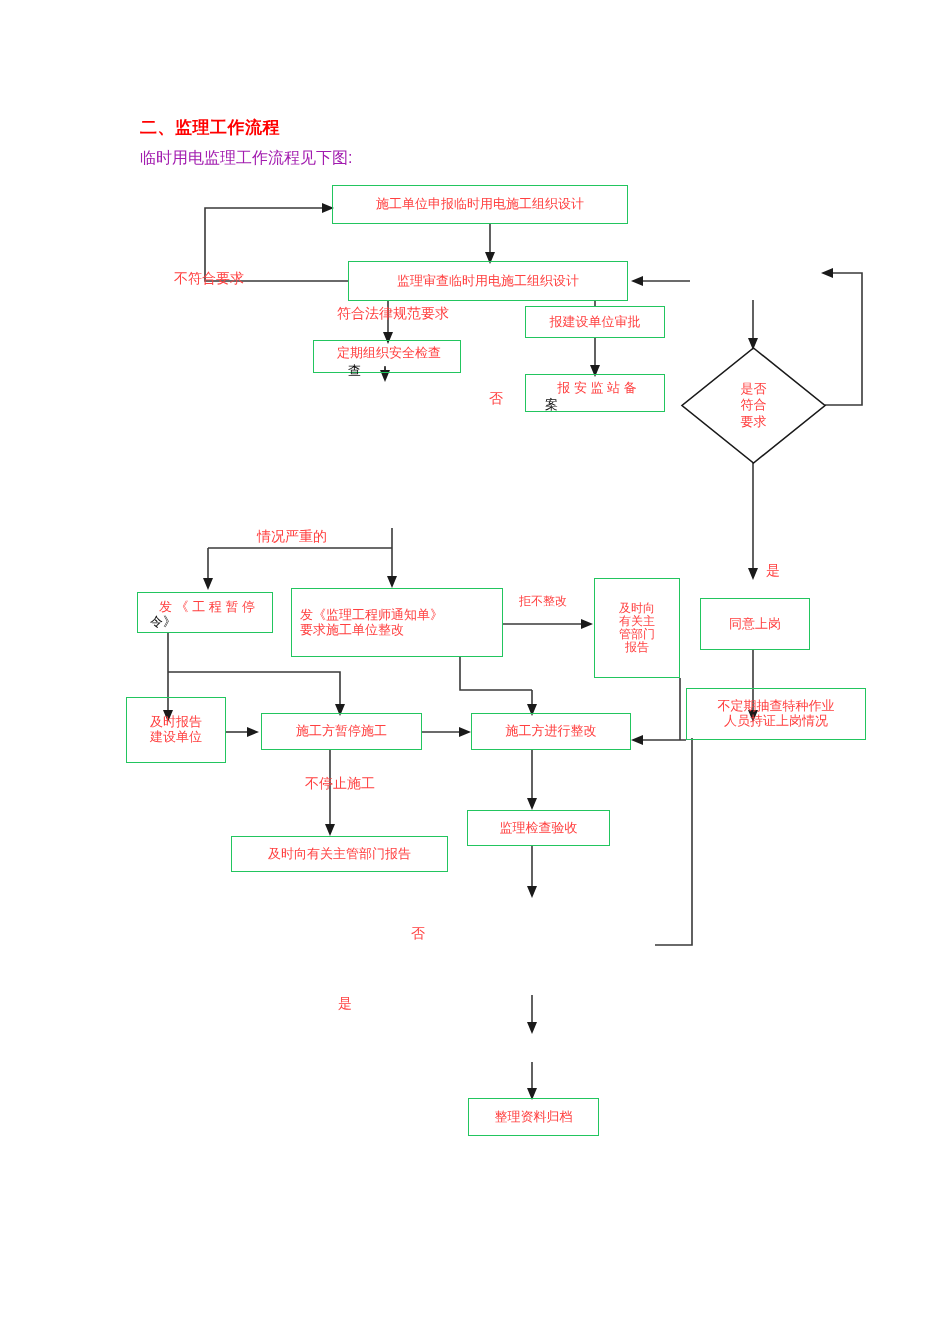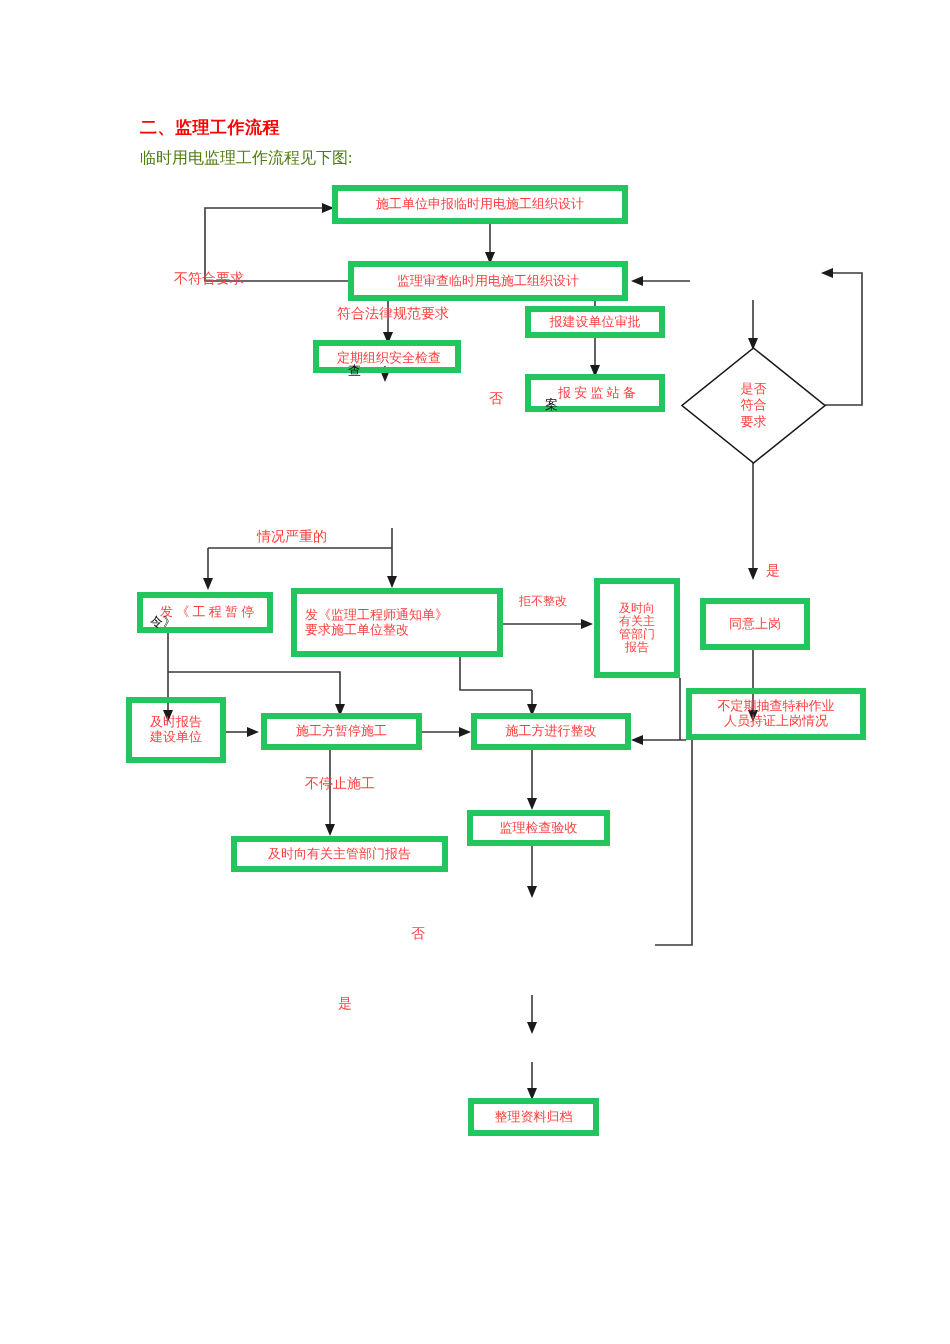--- a/index.html
+++ b/index.html
@@ -5,46 +5,46 @@
   html, body {
     margin: 0;
     padding: 0;
     background: #ffffff;
   }
   #page {
     position: relative;
     width: 950px;
     height: 1152px;
     background: #ffffff;
-    font-family: Liberation Serif, serif;
+    font-family: Liberation Sans, sans-serif;
     overflow: hidden;
   }
   .heading {
     position: absolute;
     left: 140px;
     top: 116px;
     font-size: 17px;
     font-weight: bold;
     color: #ff0000;
     letter-spacing: 0.5px;
     white-space: nowrap;
   }
   .subheading {
     position: absolute;
     left: 140px;
     top: 148px;
     font-size: 16px;
-    color: #4d7c0f;
+    color: #a21caf;
     white-space: nowrap;
   }
   
   .fbox {
     position: absolute;
     box-sizing: border-box;
-    border: 6px solid #22c55e;
+    border: 1px solid #22c55e;
     background: transparent;
     color: #ff4040;
     font-size: 13px;
     line-height: 1.15;
     text-align: center;
     display: flex;
     align-items: center;
     justify-content: center;
     overflow: visible;
   }

